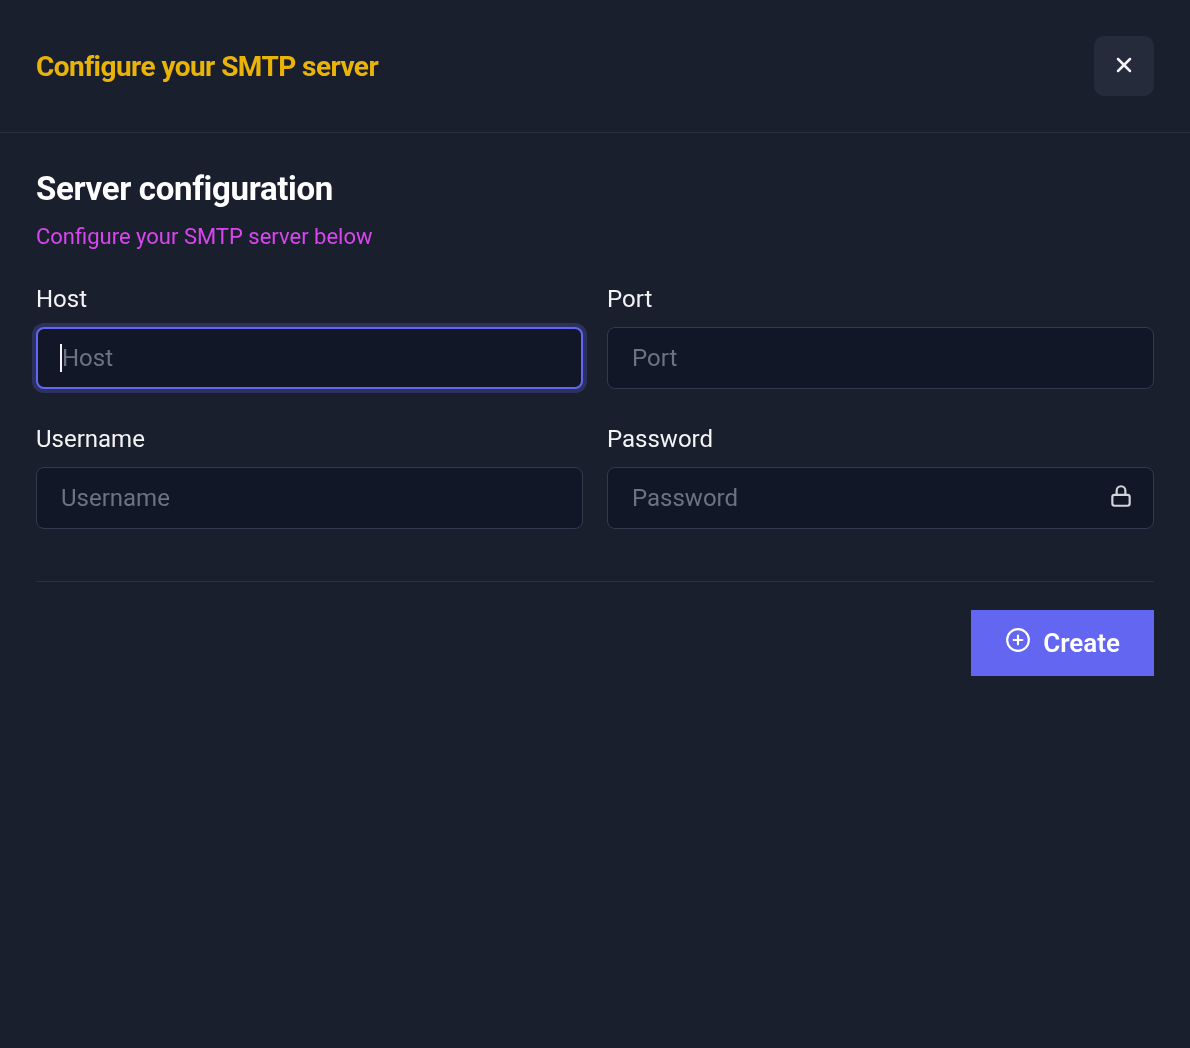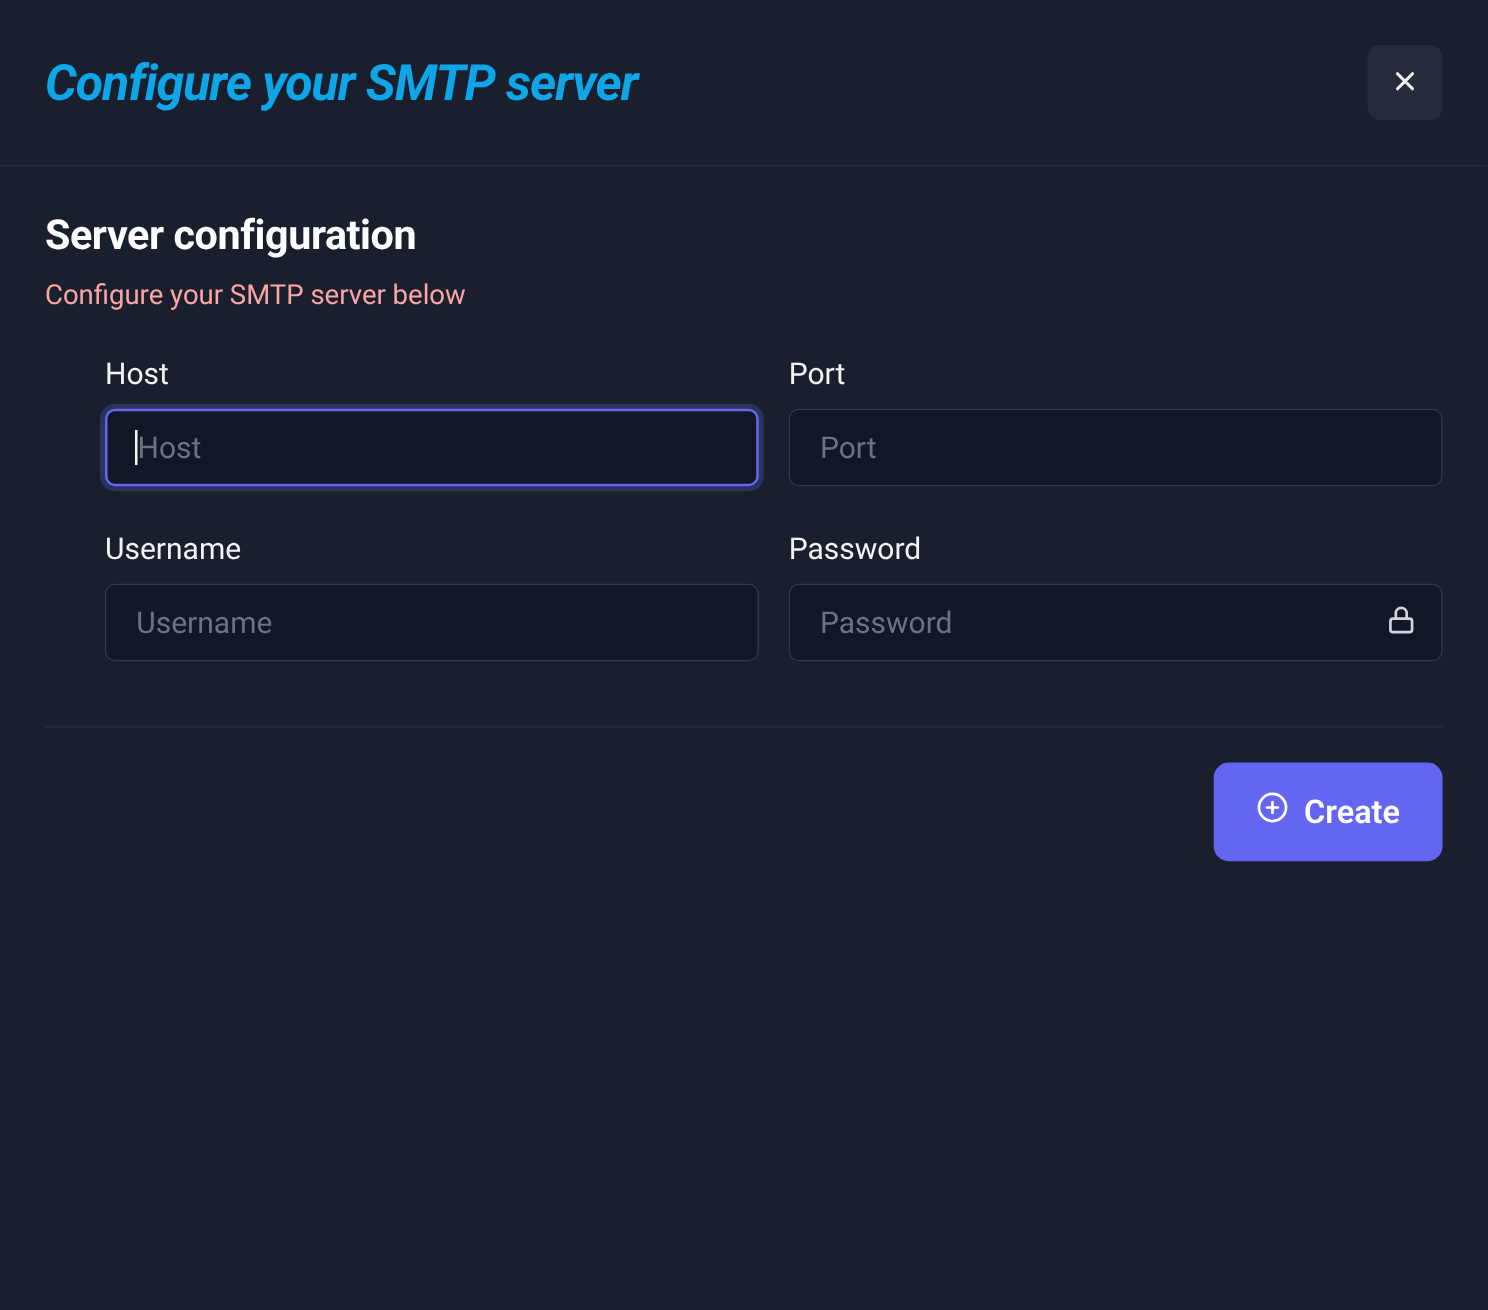--- a/index.html
+++ b/index.html
@@ -21,25 +21,24 @@
       height: 100%;
     }
     .modal-header {
       display: flex;
       justify-content: space-between;
       align-items: center;
       padding: 36px 36px 36px 36px;
       border-bottom: 1px solid #2a3041;
     }
     .modal-title {
-      font-size: 40px;
+      font-size: 28px;
       font-weight: 700;
-      color: #0ea5e9;
+      color: #eab308;
       letter-spacing: -0.02em;
-      font-style: italic;
     }
     .close-button {
       width: 60px;
       height: 60px;
       border-radius: 10px;
       background-color: #252b3b;
       border: none;
       display: flex;
       align-items: center;
       justify-content: center;
@@ -54,28 +53,27 @@
     }
     .section-title {
       font-size: 33px;
       font-weight: 700;
       color: #ffffff;
       margin-bottom: 16px;
       letter-spacing: -0.01em;
     }
     .section-subtitle {
       font-size: 22px;
-      color: #fca5a5;
+      color: #d946ef;
       font-weight: 400;
     }
     .form-row {
       display: flex;
       gap: 24px;
       margin-top: 36px;
-      margin-left: 48px;
     }
     .form-field {
       flex: 1;
       display: flex;
       flex-direction: column;
     }
     .field-label {
       font-size: 24px;
       color: #f3f4f6;
       margin-bottom: 14px;
@@ -121,23 +119,23 @@
       display: flex;
       justify-content: flex-end;
     }
     .create-button {
       display: flex;
       align-items: center;
       gap: 12px;
       background-color: #6366f1;
       color: #ffffff;
       border: none;
-      border-radius: 12px;
+      border-radius: 0;
       padding: 0 34px;
-      height: 79px;
+      height: 66px;
       font-size: 26px;
       font-weight: 600;
       cursor: pointer;
       font-family: inherit;
     }
     .caret {
       position: absolute;
       left: 24px;
       top: 50%;
       transform: translateY(-50%);

